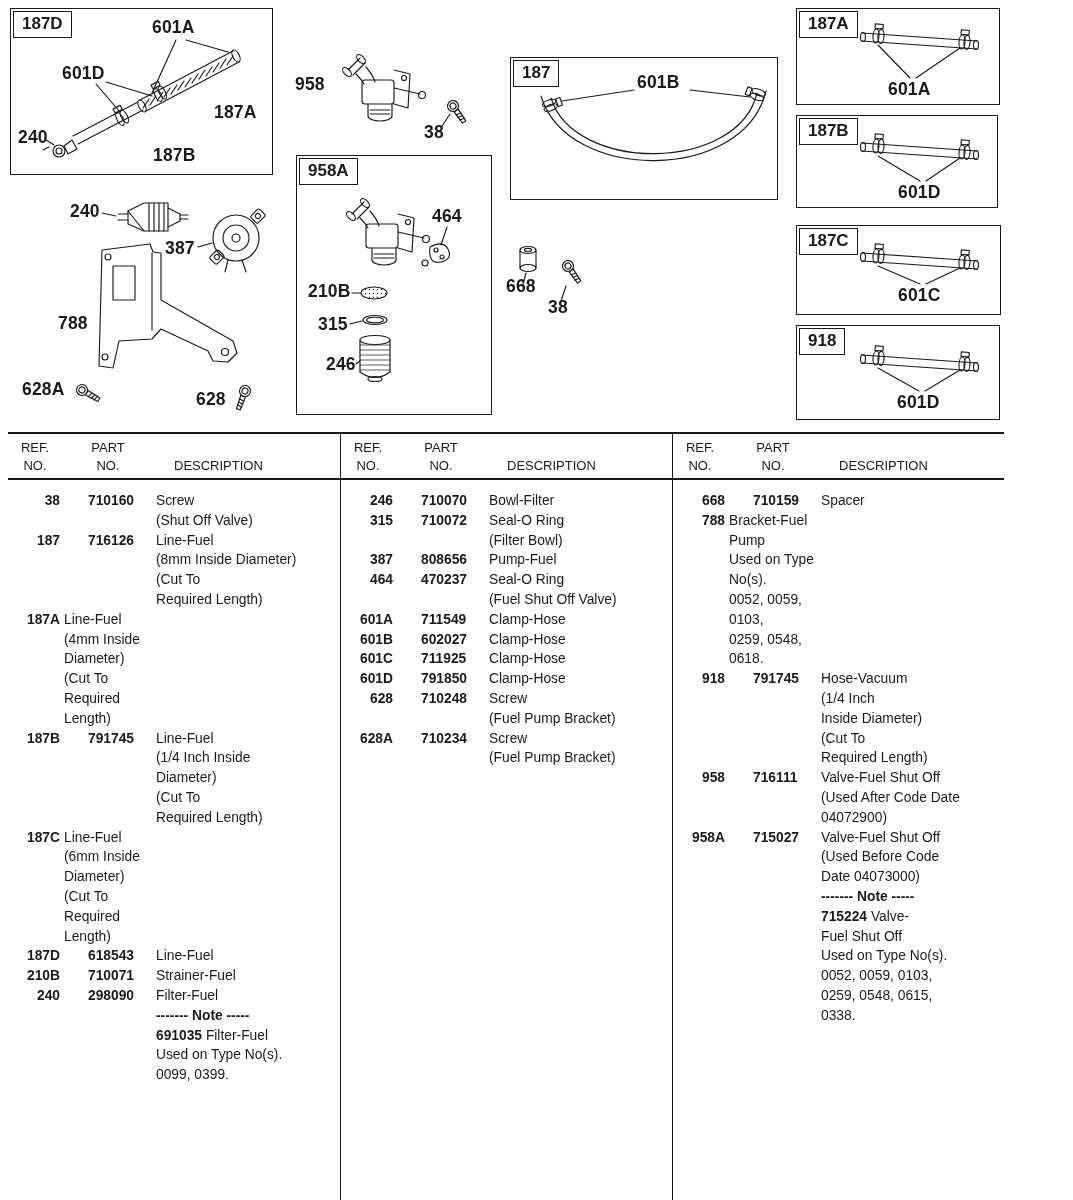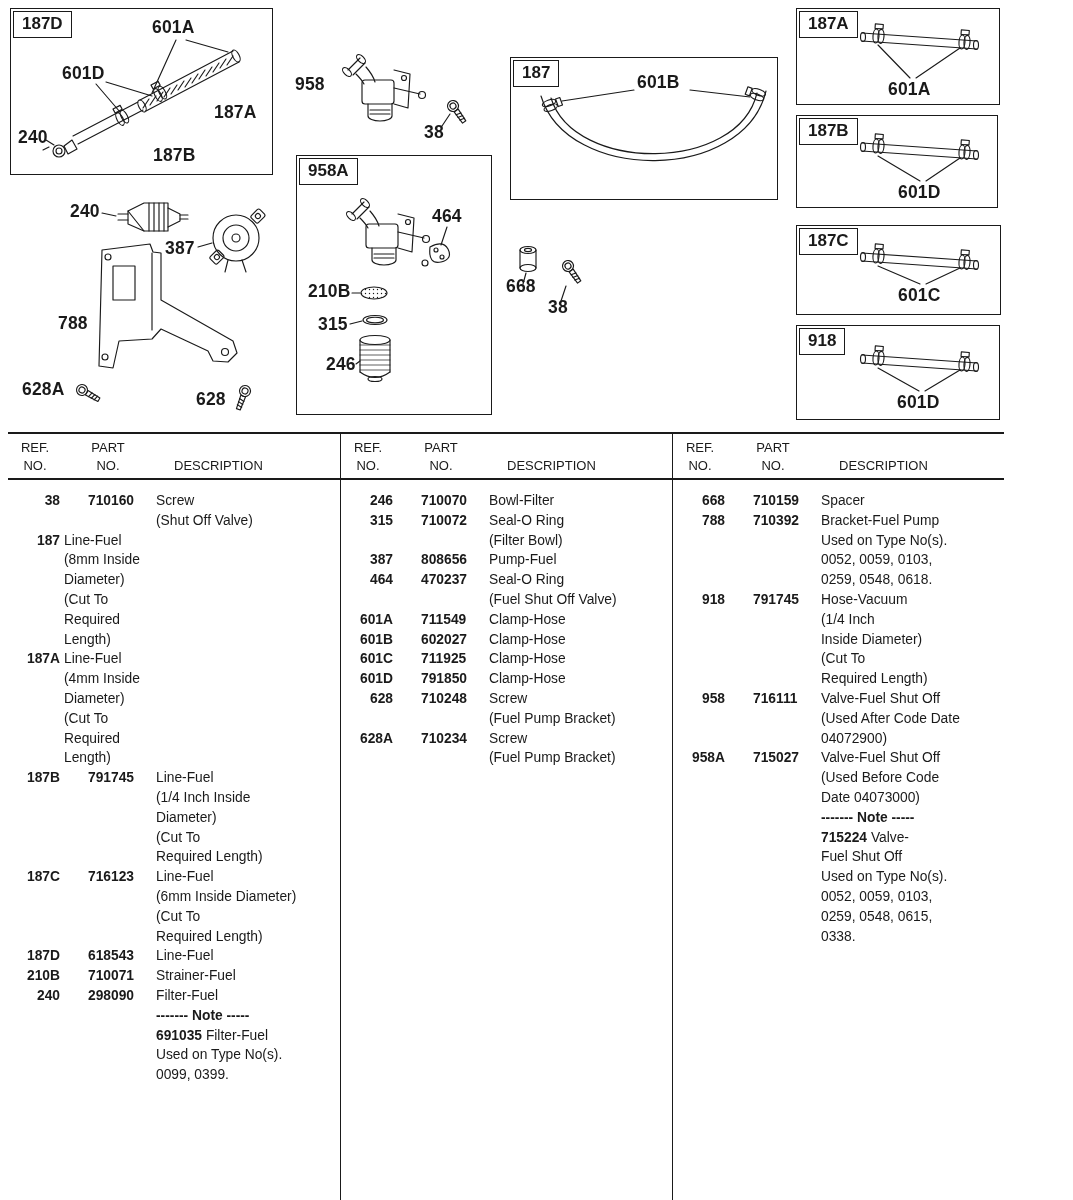--- a/index.html
+++ b/index.html
@@ -268,20 +268,21 @@
         <div class="prow">
           <div class="pref">38</div>
           <div class="ppart">710160</div>
           <div class="pdesc">
             <div class="dline">Screw</div>
             <div class="dline">(Shut Off Valve)</div>
           </div>
         </div>
         <div class="prow">
           <div class="pref">187</div>
+          <div class="ppart">716126</div>
           <div class="pdesc">
             <div class="dline">Line-Fuel</div>
             <div class="dline">(8mm Inside Diameter)</div>
             <div class="dline">(Cut To</div>
             <div class="dline">Required Length)</div>
           </div>
         </div>
         <div class="prow">
           <div class="pref">187A</div>
           <div class="pdesc">
@@ -297,21 +298,20 @@
           <div class="pdesc">
             <div class="dline">Line-Fuel</div>
             <div class="dline">(1/4 Inch Inside</div>
             <div class="dline">Diameter)</div>
             <div class="dline">(Cut To</div>
             <div class="dline">Required Length)</div>
           </div>
         </div>
         <div class="prow">
           <div class="pref">187C</div>
-          <div class="ppart">716123</div>
           <div class="pdesc">
             <div class="dline">Line-Fuel</div>
             <div class="dline">(6mm Inside Diameter)</div>
             <div class="dline">(Cut To</div>
             <div class="dline">Required Length)</div>
           </div>
         </div>
         <div class="prow">
           <div class="pref">187D</div>
           <div class="ppart">618543</div>
@@ -447,21 +447,20 @@
     <div class="rows">
         <div class="prow">
           <div class="pref">668</div>
           <div class="ppart">710159</div>
           <div class="pdesc">
             <div class="dline">Spacer</div>
           </div>
         </div>
         <div class="prow">
           <div class="pref">788</div>
-          <div class="ppart">710392</div>
           <div class="pdesc">
             <div class="dline">Bracket-Fuel Pump</div>
             <div class="dline">Used on Type No(s).</div>
             <div class="dline">0052, 0059, 0103,</div>
             <div class="dline">0259, 0548, 0618.</div>
           </div>
         </div>
         <div class="prow">
           <div class="pref">918</div>
           <div class="ppart">791745</div>

